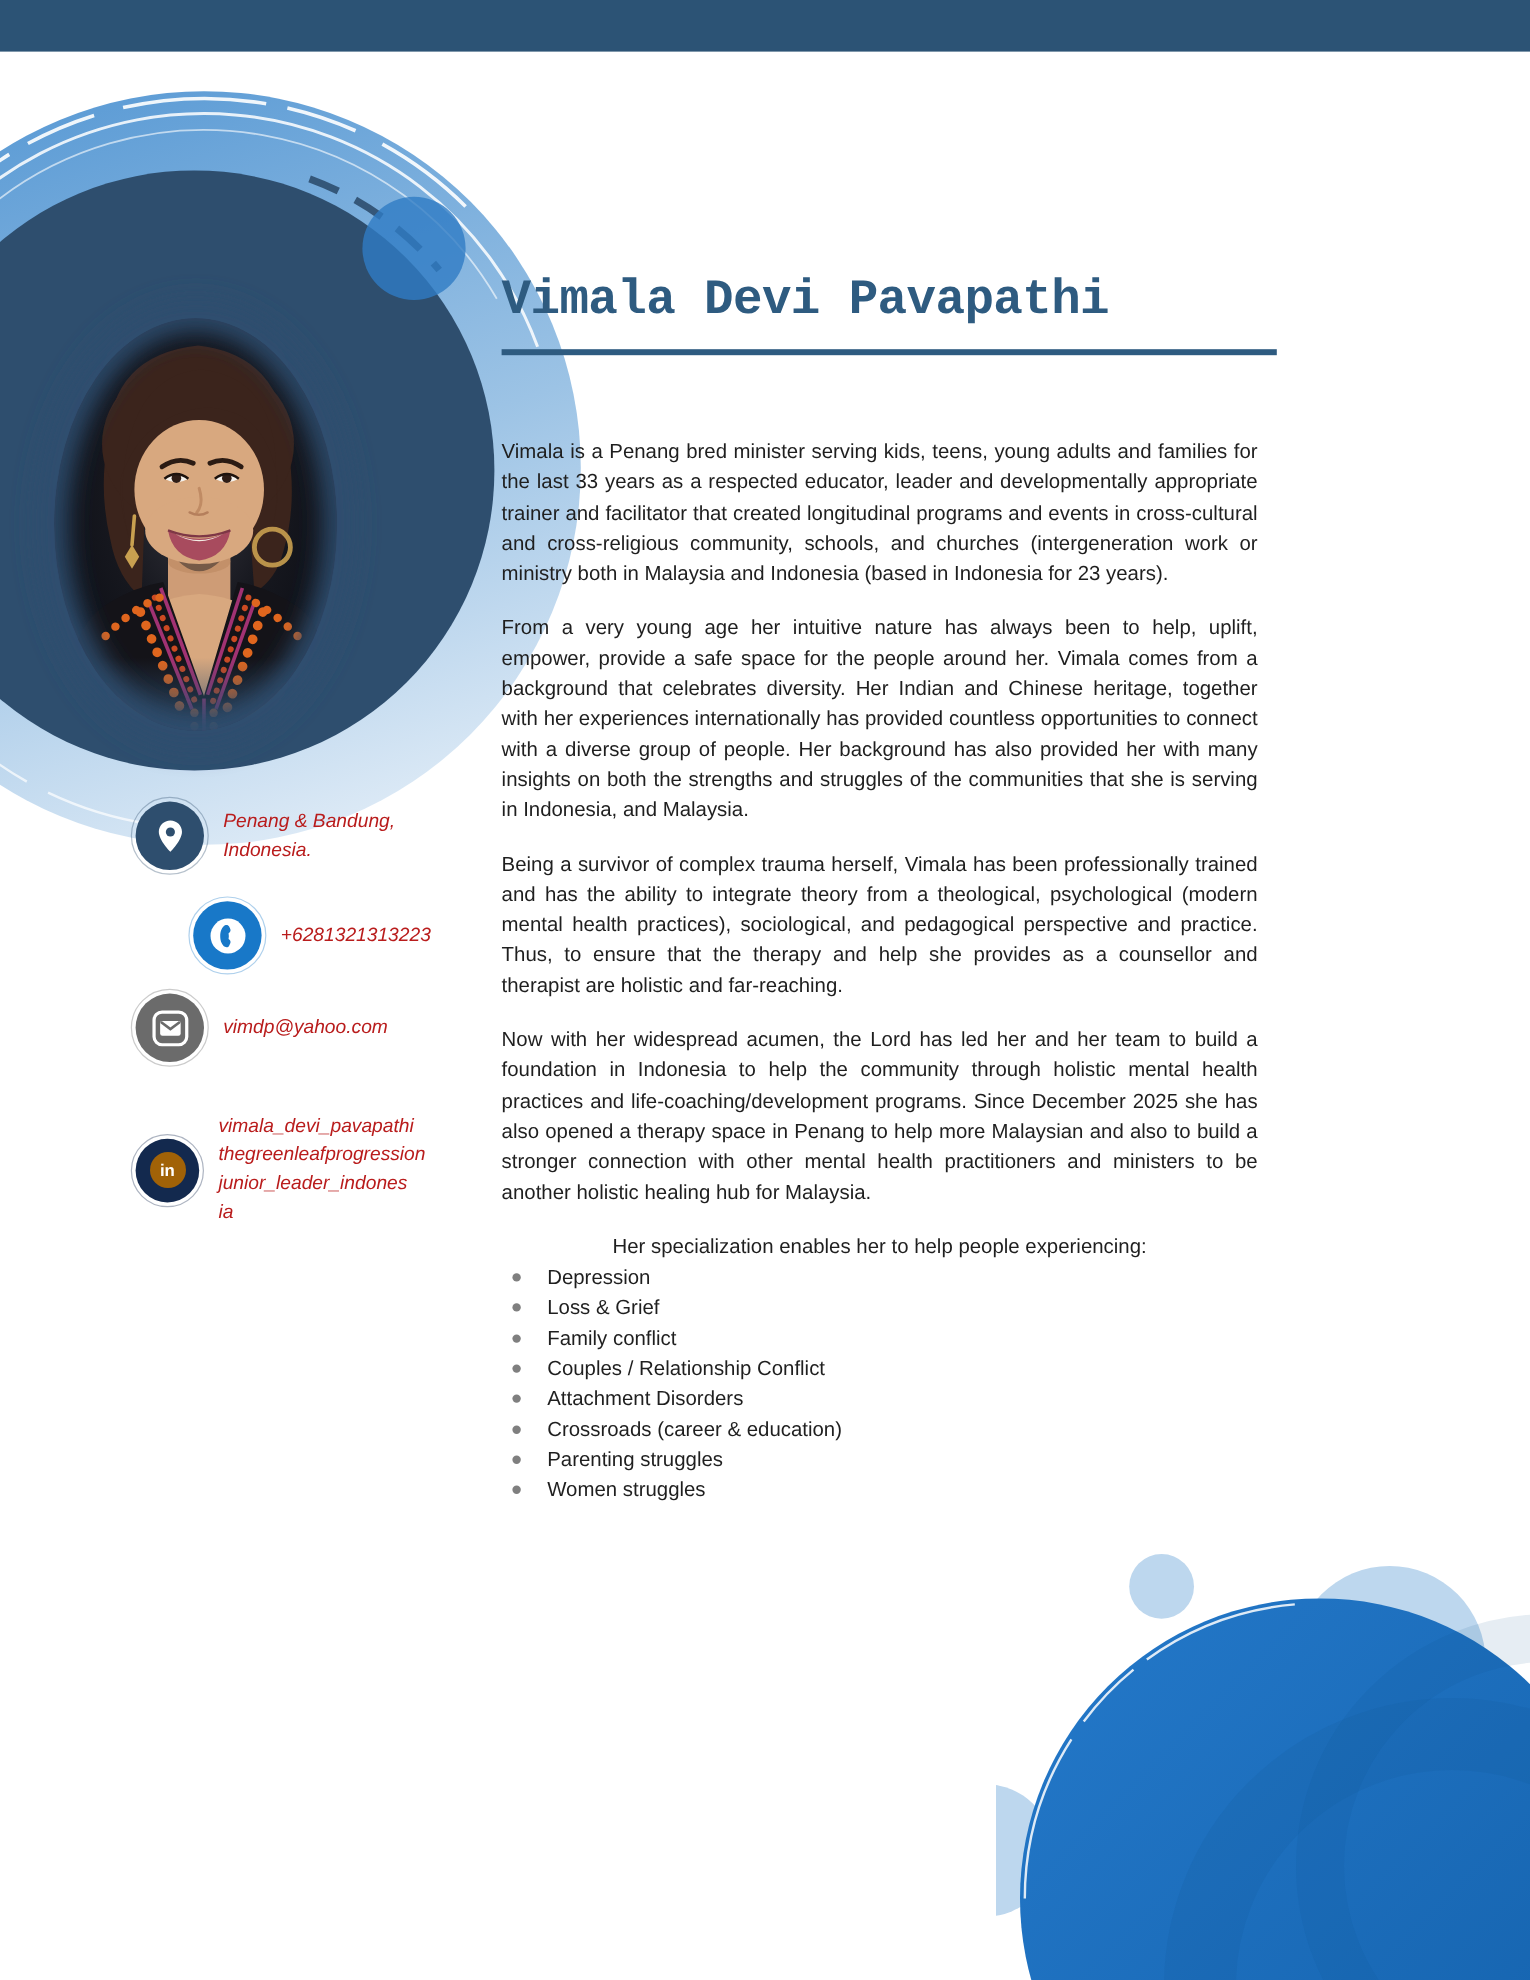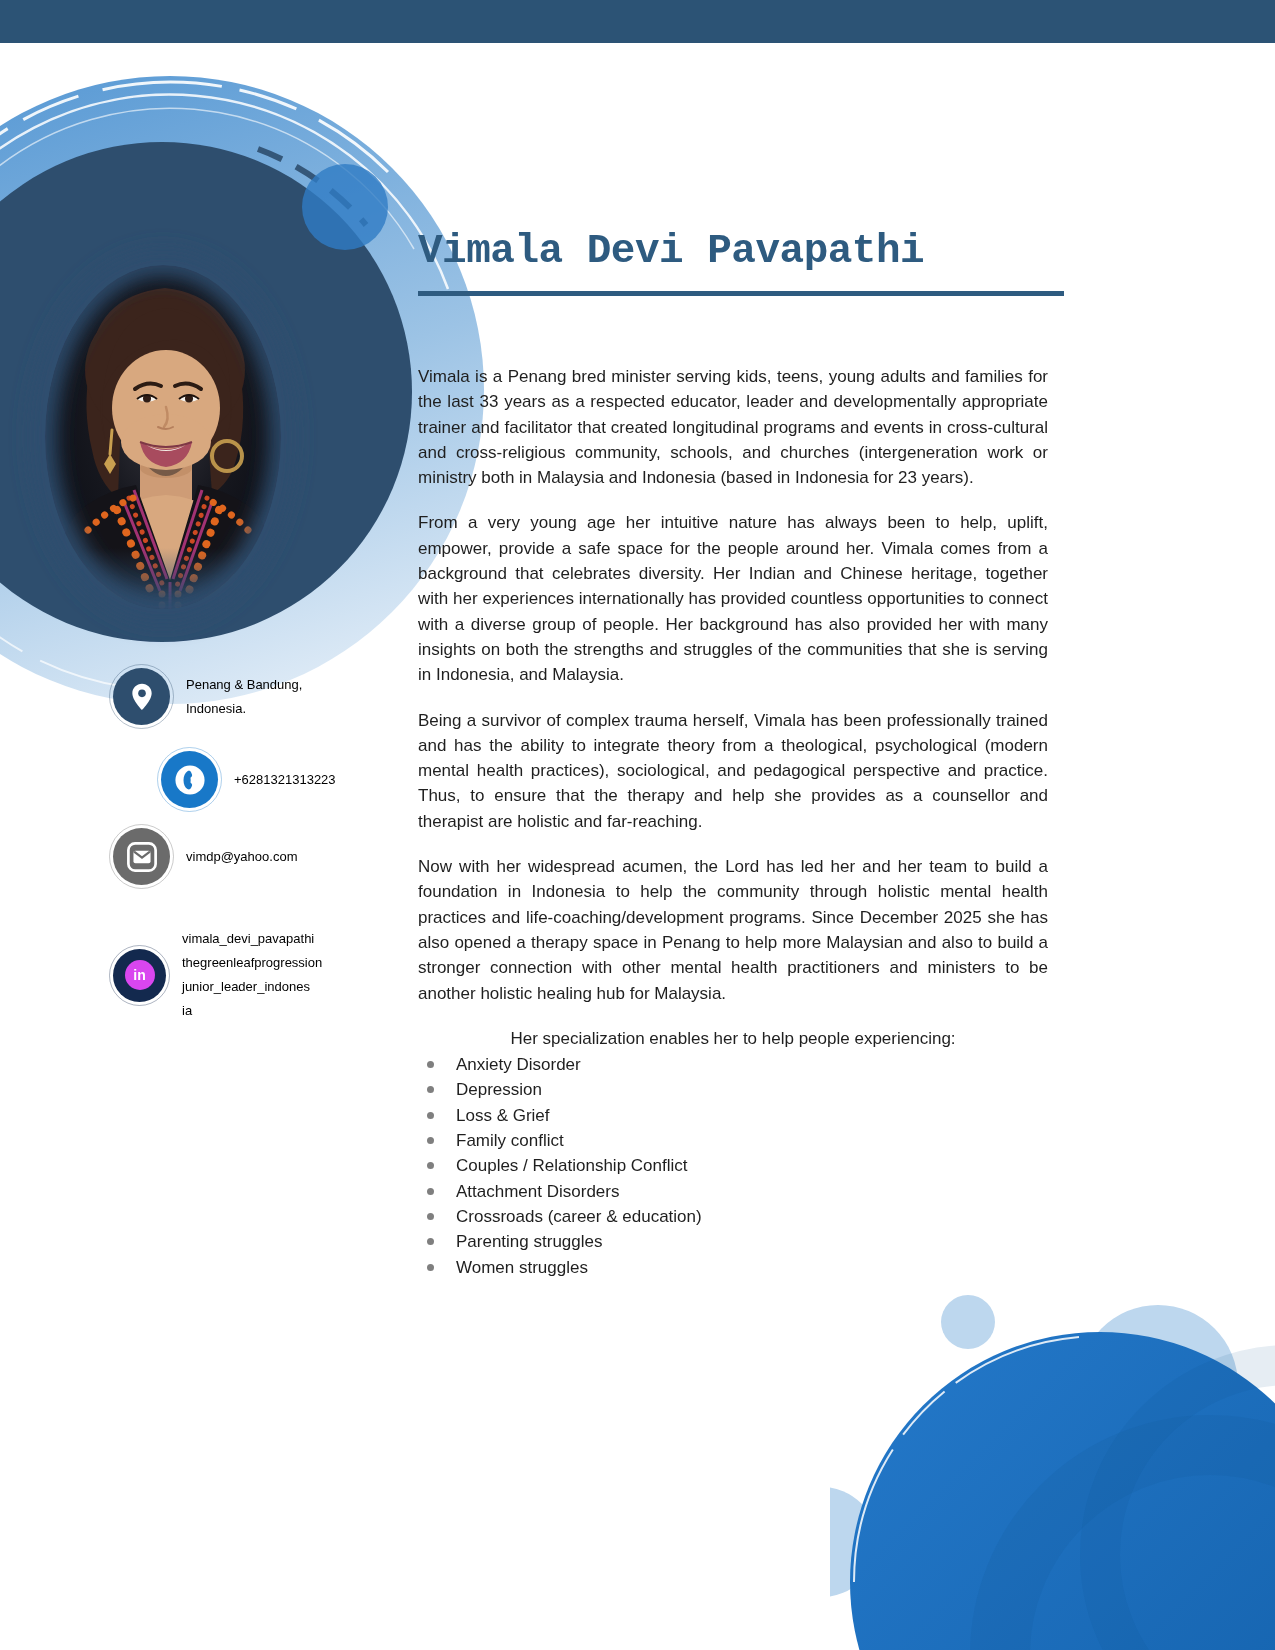--- a/index.html
+++ b/index.html
@@ -46,26 +46,26 @@
     flex:0 0 auto;width:57px;height:57px;border-radius:50%;position:relative;
     display:flex;align-items:center;justify-content:center;
   }
   .cicon::after{content:"";position:absolute;inset:-4px;border-radius:50%;border:1px solid;opacity:.35;}
   .cicon.loc{background:#2E4E6E;color:#2E4E6E;}
   .cicon.phone{background:#1878C8;color:#1878C8;}
   .cicon.mail{background:#6b6b6b;color:#6b6b6b;}
   .cicon.link{background:#13294E;color:#13294E;width:53px;height:53px;}
   .cicon svg{width:38px;height:38px;}
   .link-badge{
-    width:30px;height:30px;border-radius:50%;background:#d946ef;color:#ffffff;
+    width:30px;height:30px;border-radius:50%;background:#a16207;color:#ffffff;
     display:flex;align-items:center;justify-content:center;
     font-size:14px;font-weight:bold;font-family:"Liberation Sans",sans-serif;
   }
   .contact-text{
-    font-size:13px;line-height:24px;color:#000000;white-space:pre-line;
+    font-size:16px;line-height:24px;color:#b91c1c;white-space:pre-line;font-style:italic;
   }
 </style>
 </head>
 <body>
 
 <div class="page">
 
   <div class="top-bar"></div>
 
   <div class="hero-blob">
@@ -216,21 +216,20 @@
     </div>
   </aside>
 
   <main class="bio">
     <p>Vimala is a Penang bred minister serving kids, teens, young adults and families for the last 33 years as a respected educator, leader and developmentally appropriate trainer and facilitator that created longitudinal programs and events in cross-cultural and cross-religious community, schools, and churches (intergeneration work or ministry both in Malaysia and Indonesia (based in Indonesia for 23 years).</p>
     <p>From a very young age her intuitive nature has always been to help, uplift, empower, provide a safe space for the people around her. Vimala comes from a background that celebrates diversity. Her Indian and Chinese heritage, together with her experiences internationally has provided countless opportunities to connect with a diverse group of people. Her background has also provided her with many insights on both the strengths and struggles of the communities that she is serving in Indonesia, and Malaysia.</p>
     <p>Being a survivor of complex trauma herself, Vimala has been professionally trained and has the ability to integrate theory from a theological, psychological (modern mental health practices), sociological, and pedagogical perspective and practice. Thus, to ensure that the therapy and help she provides as a counsellor and therapist are holistic and far-reaching.</p>
     <p>Now with her widespread acumen, the Lord has led her and her team to build a foundation in Indonesia to help the community through holistic mental health practices and life-coaching/development programs. Since December 2025 she has also opened a therapy space in Penang to help more Malaysian and also to build a stronger connection with other mental health practitioners and ministers to be another holistic healing hub for Malaysia.</p>
     <p class="list-intro">Her specialization enables her to help people experiencing:</p>
     <ul class="spec-list">
-      <li><span class="bullet-dot"></span><span>Anxiety Disorder</span></li>
       <li><span class="bullet-dot"></span><span>Depression</span></li>
       <li><span class="bullet-dot"></span><span>Loss &amp; Grief</span></li>
       <li><span class="bullet-dot"></span><span>Family conflict</span></li>
       <li><span class="bullet-dot"></span><span>Couples / Relationship Conflict</span></li>
       <li><span class="bullet-dot"></span><span>Attachment Disorders</span></li>
       <li><span class="bullet-dot"></span><span>Crossroads (career &amp; education)</span></li>
       <li><span class="bullet-dot"></span><span>Parenting struggles</span></li>
       <li><span class="bullet-dot"></span><span>Women struggles</span></li>
     </ul>
   </main>

